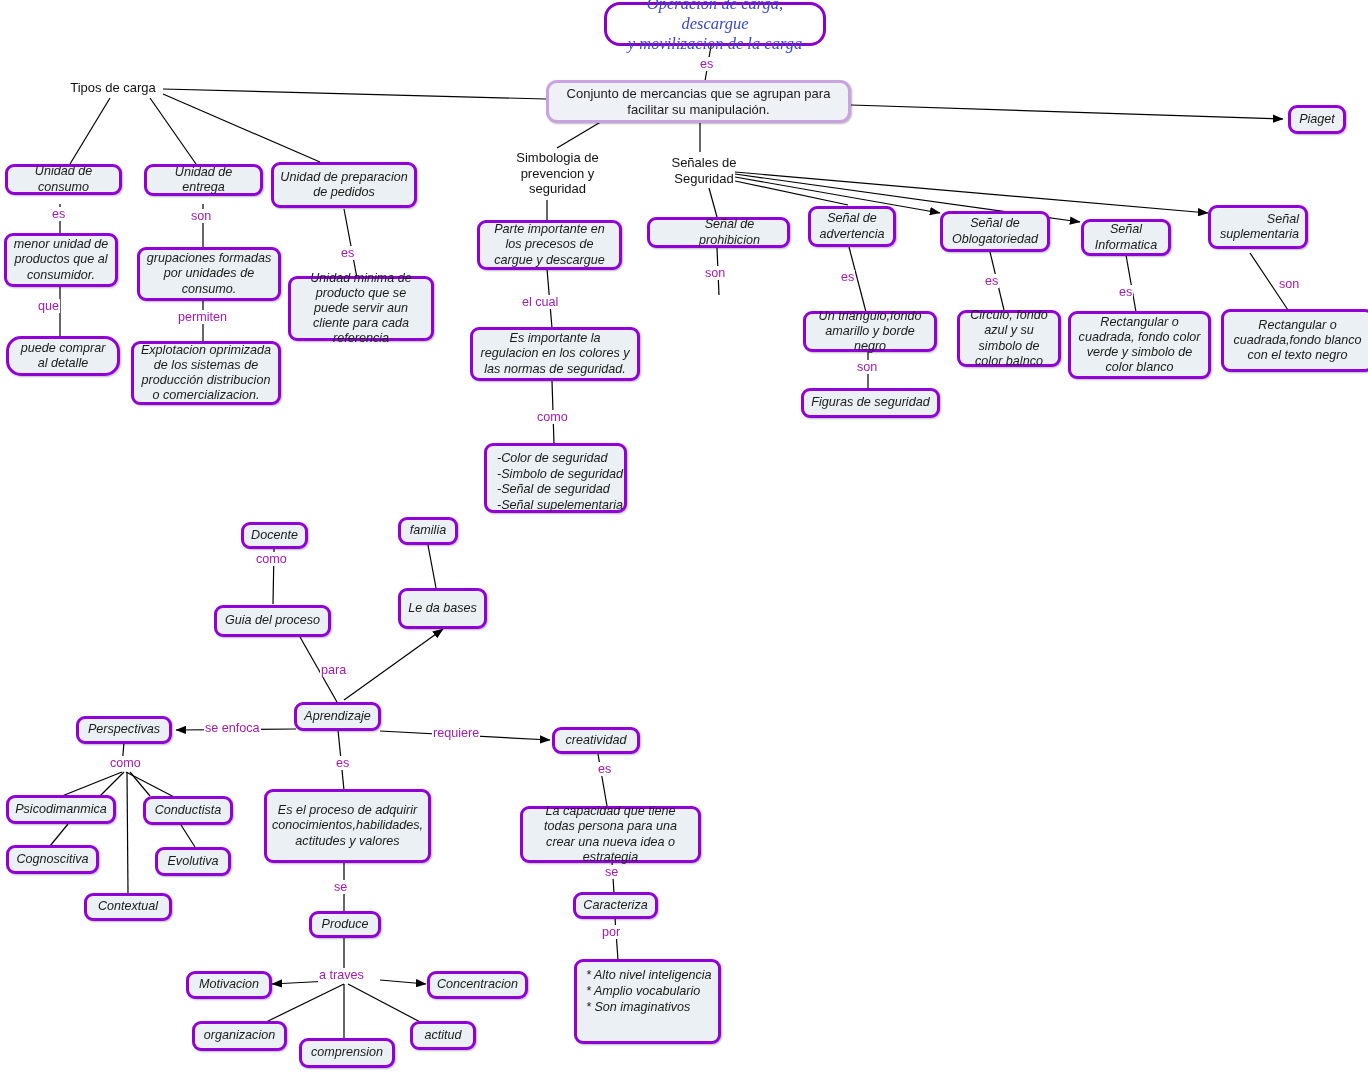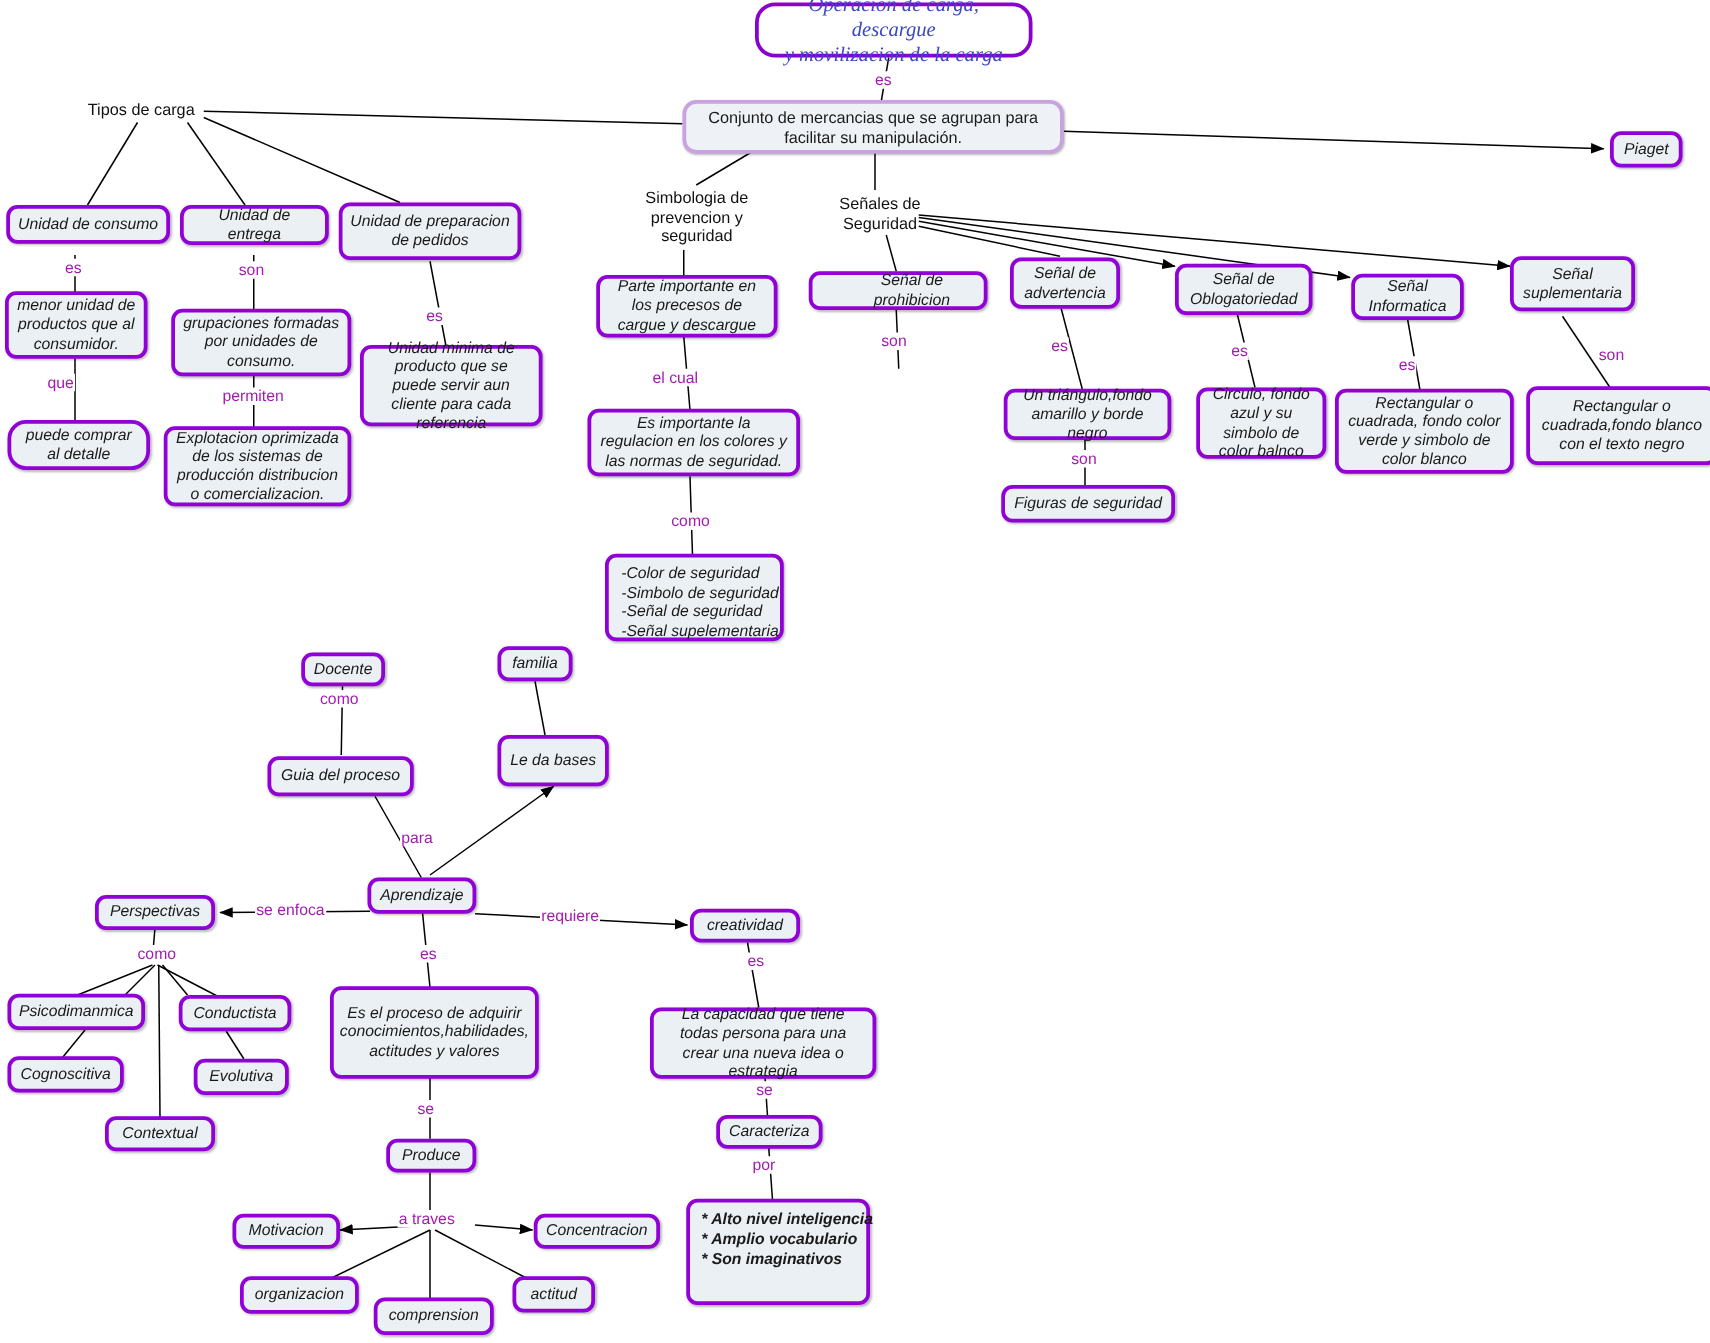--- a/index.html
+++ b/index.html
@@ -138,21 +138,21 @@
     <span>Operación de carga, descargue</span>
     <span>y movilizacion de la carga</span>
   </div>
 
   <div class="node soft" style="left:546px;top:80px;width:305px;height:43px;">Conjunto de mercancias que se agrupan para facilitar su manipulación.</div>
 
   <div class="plain" style="left:62px;top:80px;width:102px;">Tipos de carga</div>
 
   <div class="node" style="left:1288px;top:105px;width:58px;height:29px;">Piaget</div>
 
-  <div class="node" style="left:5px;top:164px;width:131px;height:31px;">Unidad de consumo</div>
+  <div class="node" style="left:5px;top:164px;width:117px;height:31px;">Unidad de consumo</div>
 
   <div class="node" style="left:144px;top:164px;width:119px;height:32px;">Unidad de entrega</div>
 
   <div class="node" style="left:271px;top:162px;width:146px;height:46px;">Unidad de preparacion de pedidos</div>
 
   <div class="node" style="left:4px;top:233px;width:114px;height:54px;">menor unidad de productos que al consumidor.</div>
 
   <div class="node" style="left:137px;top:247px;width:144px;height:54px;">grupaciones formadas por unidades de consumo.</div>
 
   <div class="node" style="left:288px;top:276px;width:146px;height:65px;">Unidad minima de producto que se puede servir aun cliente para cada referencia</div>
@@ -187,21 +187,21 @@
   <div class="node" style="left:801px;top:388px;width:139px;height:30px;">Figuras de seguridad</div>
 
   <div class="node" style="left:940px;top:211px;width:110px;height:41px;">Señal de Oblogatoriedad</div>
 
   <div class="node" style="left:957px;top:310px;width:104px;height:57px;">Circulo, fondo azul y su simbolo de color balnco</div>
 
   <div class="node" style="left:1081px;top:219px;width:90px;height:37px;">Señal Informatica</div>
 
   <div class="node" style="left:1068px;top:311px;width:143px;height:68px;">Rectangular o cuadrada, fondo color verde y simbolo de color blanco</div>
 
-  <div class="node" style="left:1208px;top:205px;width:100px;height:44px;">Señal suplementaria</div>
+  <div class="node" style="left:1208px;top:205px;width:100px;height:44px;text-align:right;">Señal suplementaria</div>
 
   <div class="node" style="left:1221px;top:309px;width:153px;height:63px;">Rectangular o cuadrada,fondo blanco con el texto negro</div>
 
   <div class="node" style="left:241px;top:522px;width:67px;height:27px;">Docente</div>
 
   <div class="node" style="left:398px;top:517px;width:60px;height:28px;">familia</div>
 
   <div class="node" style="left:214px;top:605px;width:117px;height:32px;">Guia del proceso</div>
 
   <div class="node" style="left:398px;top:588px;width:89px;height:41px;">Le da bases</div>
@@ -233,21 +233,21 @@
   <div class="node" style="left:186px;top:971px;width:86px;height:28px;">Motivacion</div>
 
   <div class="node" style="left:427px;top:971px;width:101px;height:28px;">Concentracion</div>
 
   <div class="node" style="left:192px;top:1021px;width:95px;height:30px;">organizacion</div>
 
   <div class="node" style="left:299px;top:1038px;width:96px;height:30px;">comprension</div>
 
   <div class="node" style="left:410px;top:1021px;width:66px;height:29px;">actitud</div>
 
-  <div class="node leftal" style="left:549px;top:959px;width:147px;height:85px;padding:6px 9px;white-space:pre;line-height:15.8px;font-weight:bold;">* Alto nivel inteligencia
+  <div class="node leftal" style="left:574px;top:959px;width:147px;height:85px;padding:6px 9px;white-space:pre;line-height:15.8px;">* Alto nivel inteligencia
 * Amplio vocabulario
 * Son imaginativos</div>
 
   <div class="linklabel" style="left:699px;top:57px;">es</div>
   <div class="linklabel" style="left:51px;top:207px;">es</div>
   <div class="linklabel" style="left:190px;top:209px;">son</div>
   <div class="linklabel" style="left:340px;top:246px;">es</div>
   <div class="linklabel" style="left:37px;top:299px;">que</div>
   <div class="linklabel" style="left:177px;top:310px;">permiten</div>
   <div class="linklabel" style="left:521px;top:295px;">el cual</div>

